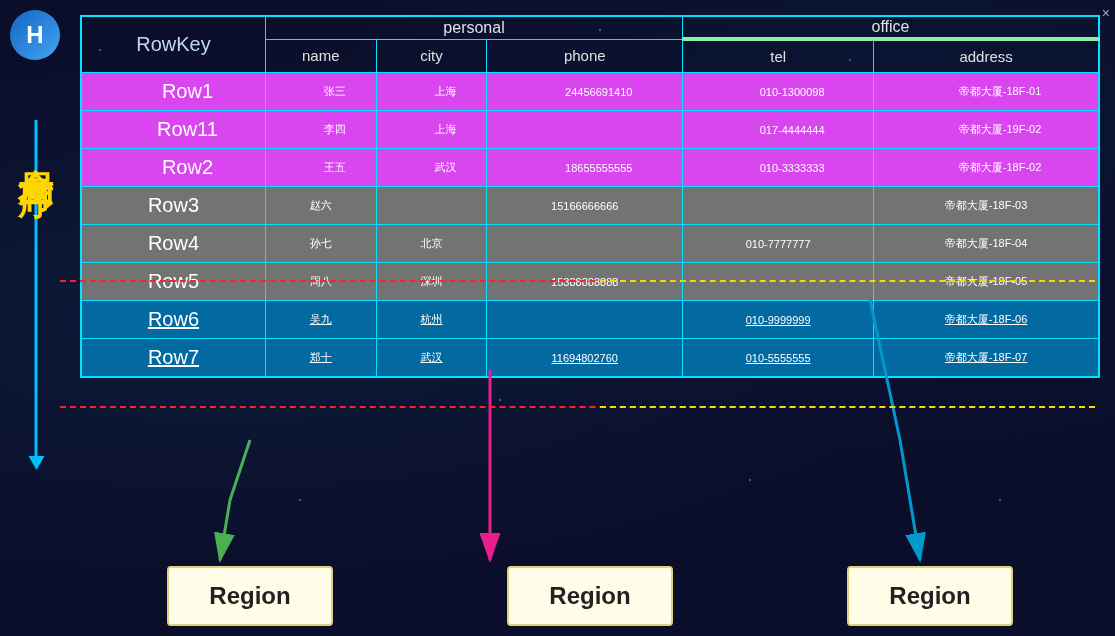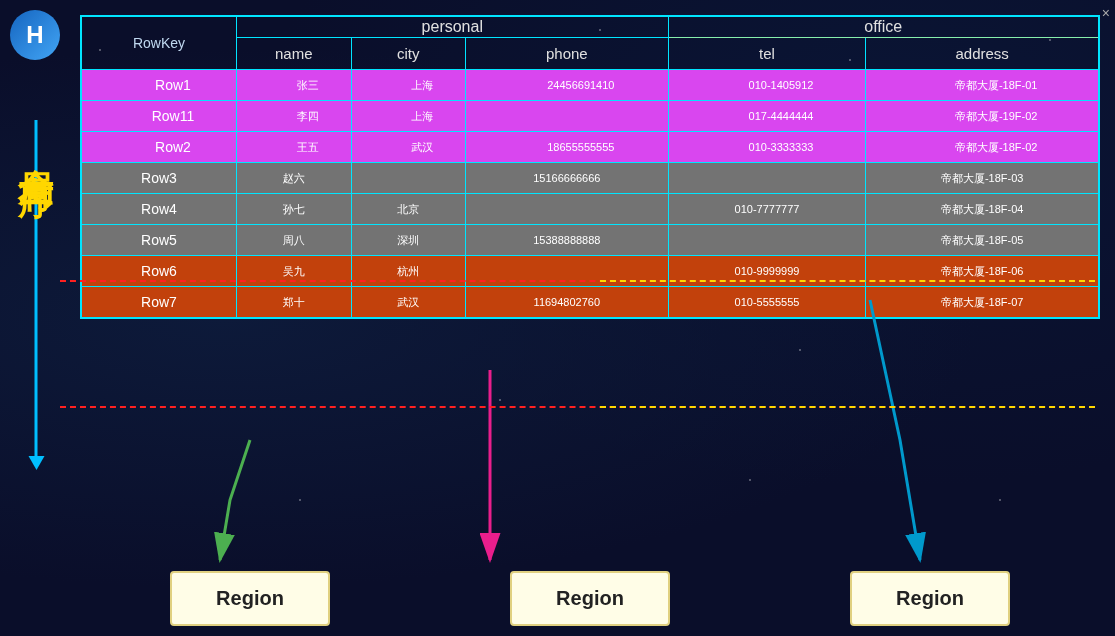--- a/index.html
+++ b/index.html
@@ -144,60 +144,61 @@
       color: #e0e0e0;
       font-weight: normal;
       font-size: 15px;
       text-align: center;
     }
 
     
     td.rowkey, th.rowkey {
       background: transparent;
       color: #c0d8f0;
-      font-size: 14px;
+      font-size: 20px;
       min-width: 60px;
     }
 
     
     tr.default-row td {
       background: #d946ef;
       color: #fff;
       padding-left: 32px;
     }
 
     
     tr.red-row td {
       background: #737373;
       color: #fff;
     }
 
     
     tr.green-row td {
-      background: #c2410c;
+      background: #0369a1;
       color: #fff;
+      text-decoration: underline;
     }
 
     
     .regions-container {
       position: absolute;
       bottom: 10px;
       left: 80px;
       right: 15px;
       display: flex;
       justify-content: space-around;
       align-items: center;
     }
 
     .region-box {
       background: #fffde7;
       border: 2px solid #e0d080;
       border-radius: 4px;
       padding: 14px 40px;
-      font-size: 20px;
+      font-size: 24px;
       font-weight: bold;
       color: #222;
       text-align: center;
       min-width: 160px;
     }
 
     
     svg.arrows {
       position: absolute;
       top: 0;
@@ -239,21 +240,21 @@
       color: #aaa;
       font-size: 14px;
       cursor: pointer;
     }
 
     
     .personal-header {
       border-bottom: 1px solid #00e5ff;
     }
     .office-header {
-      border-bottom: 1px solid #86efac;
+      border-bottom: 4px solid #86efac;
     }
   </style>
 </head>
 <body>
 
 <div class="content">
 
   <span class="close-btn">×</span>
 
   <div class="logo">
@@ -286,21 +287,21 @@
           <th>tel</th>
           <th>address</th>
         </tr>
       </thead>
       <tbody id="table-body">
       <tr class="default-row">
             <td class="rowkey">Row1</td>
             <td>张三</td>
             <td>上海</td>
             <td>24456691410</td>
-            <td>010-1405912</td>
+            <td>010-1300098</td>
             <td>帝都大厦-18F-01</td>
           </tr>
           <tr class="default-row">
             <td class="rowkey">Row11</td>
             <td>李四</td>
             <td>上海</td>
             <td></td>
             <td>017-4444444</td>
             <td>帝都大厦-19F-02</td>
           </tr>

